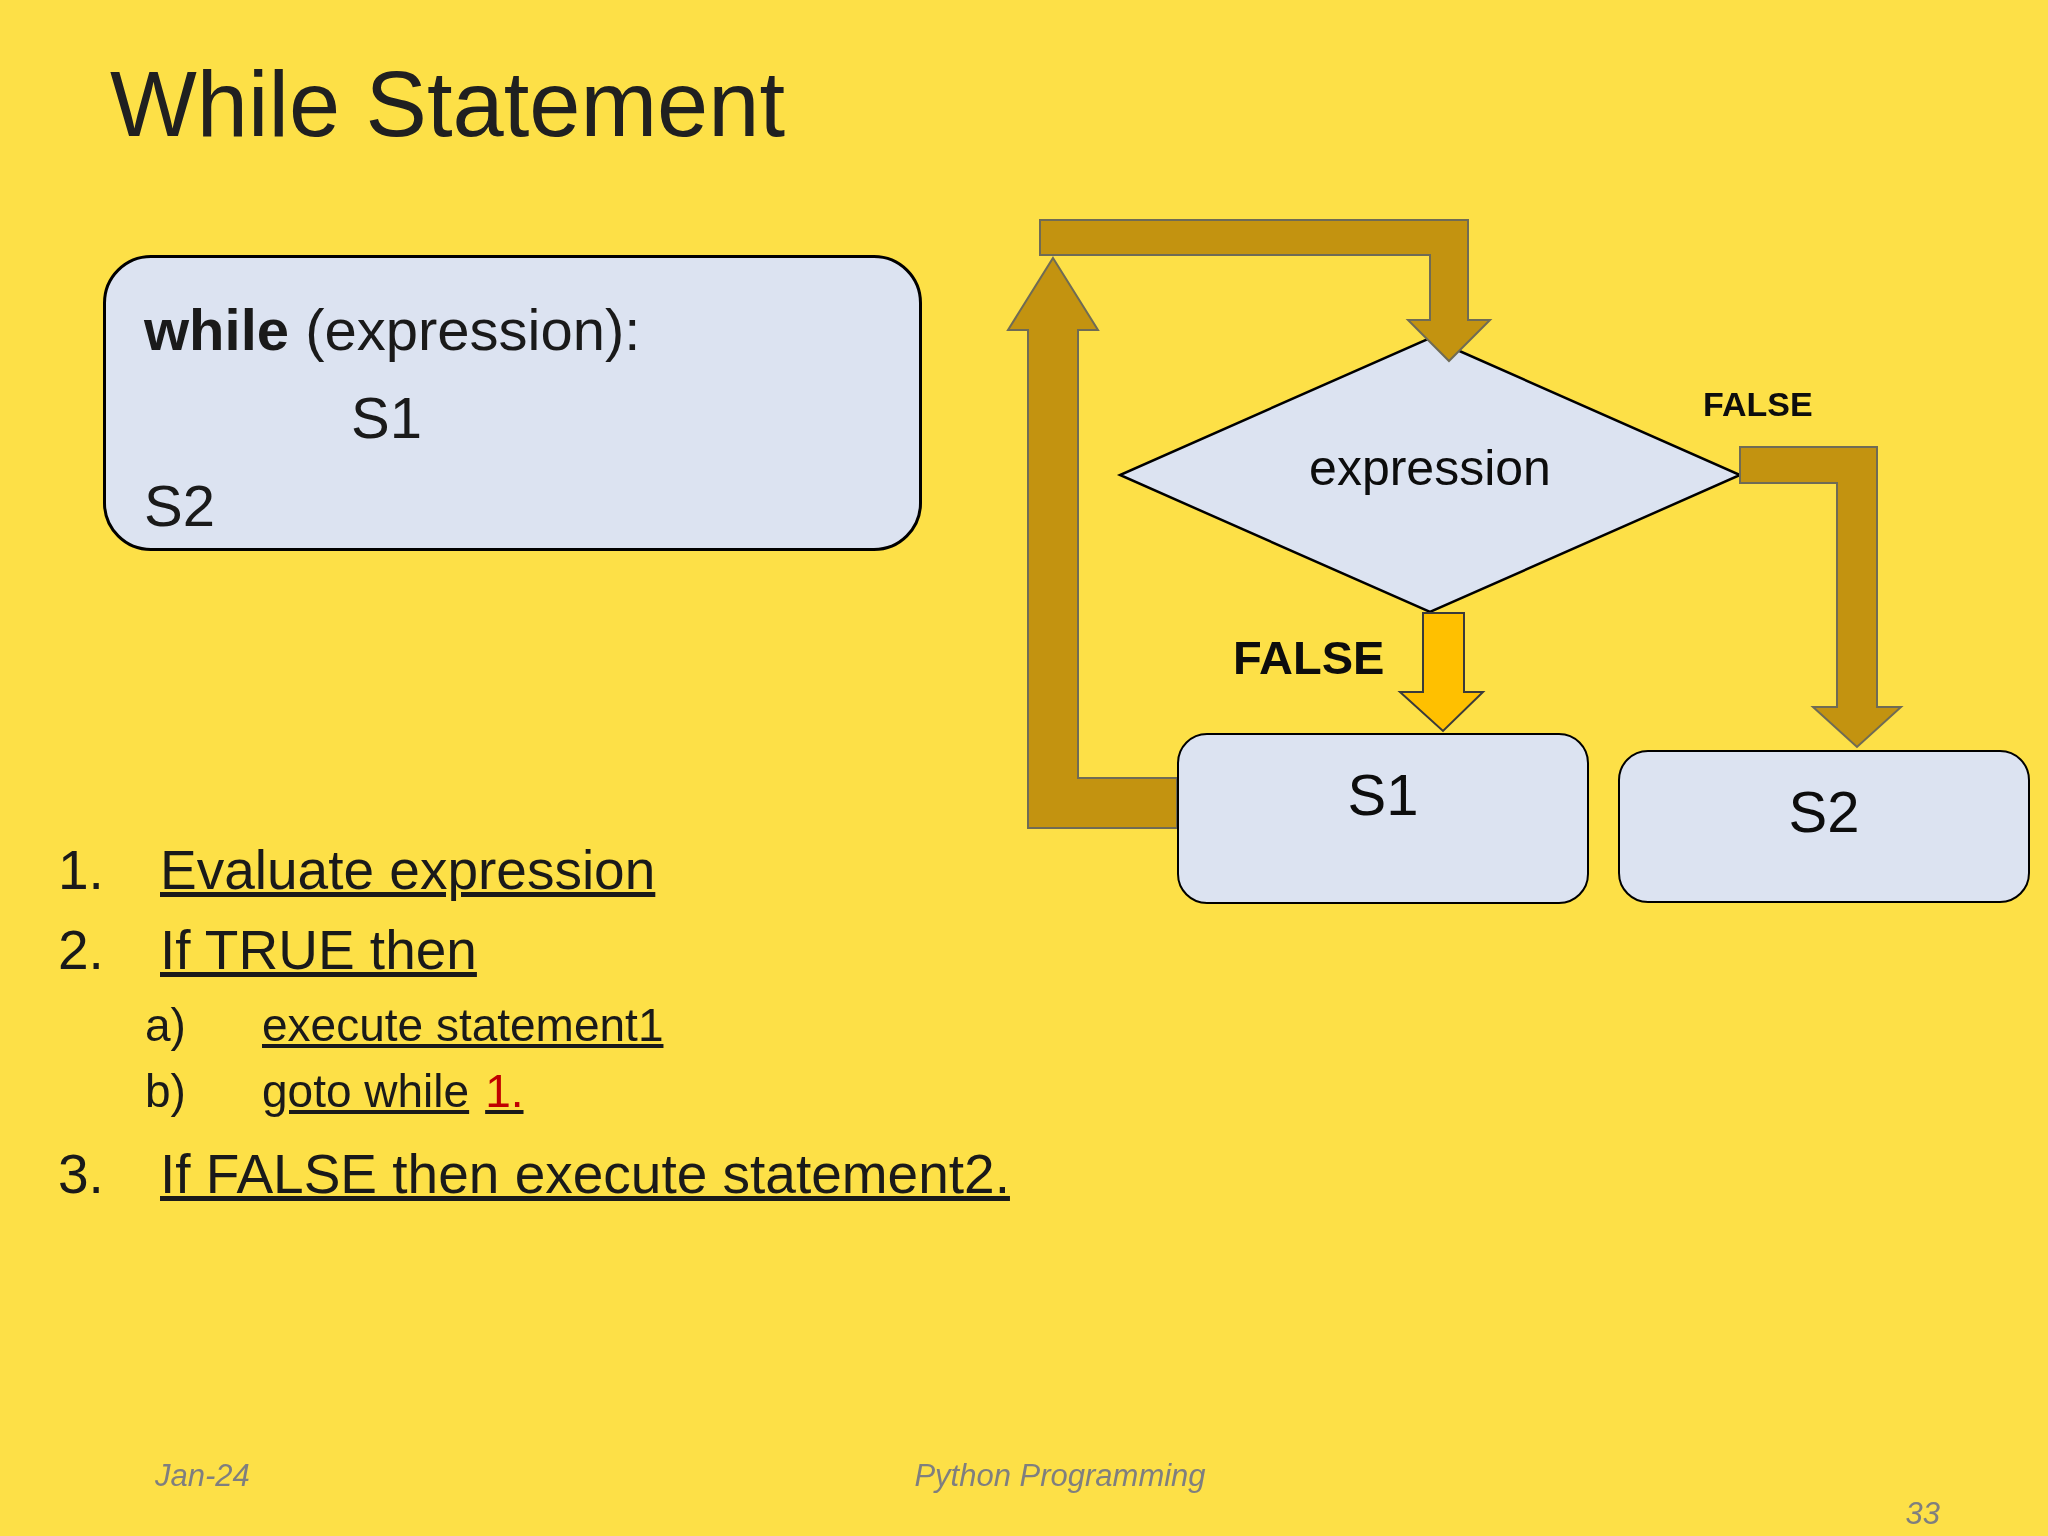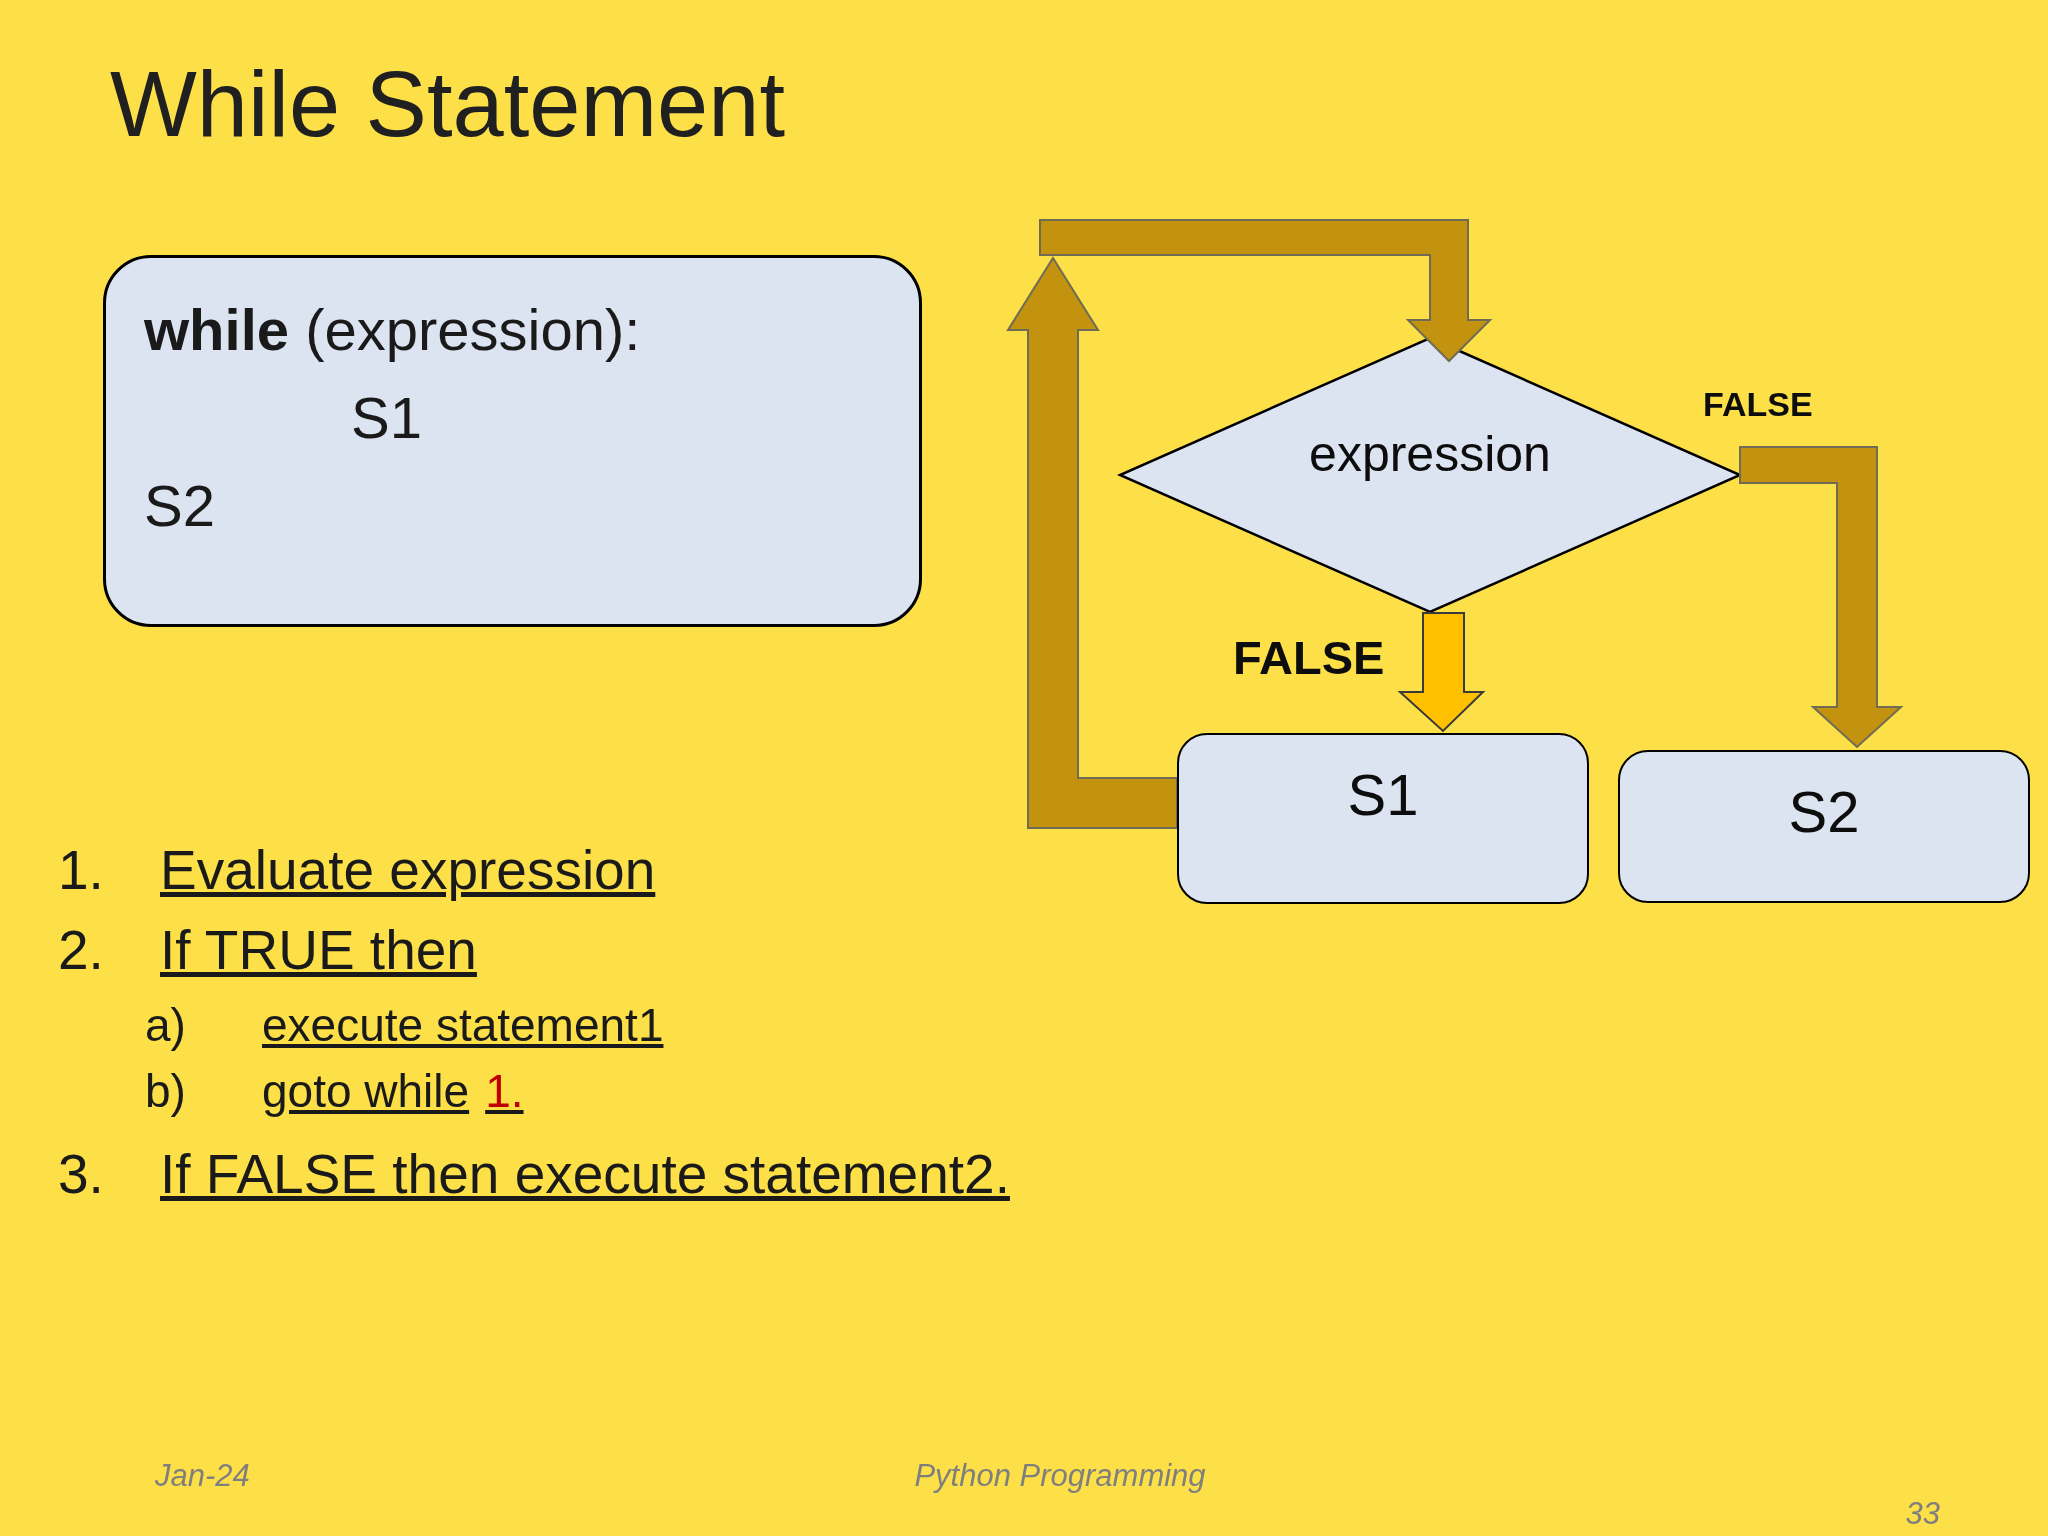--- a/index.html
+++ b/index.html
@@ -13,39 +13,39 @@
 
   
   #title {
     left: 110px; top: 52px;
     font-size: 92px; font-weight: 300; letter-spacing: 0px;
     color: #202020; white-space: nowrap;
   }
 
   
   #code-box {
-    left: 103px; top: 255px; width: 819px; height: 372px;
+    left: 103px; top: 255px; width: 819px; height: 296px;
     background: #dce3f1; border: 3px solid #000000; border-radius: 48px;
     box-sizing: border-box; padding: 28px 0 0 38px;
     font-size: 58px; line-height: 88px; white-space: nowrap;
   }
   #code-box .kw { font-weight: bold; }
   #code-line-2 { margin-left: 207px; }
 
   
   #flow-svg { left: 0; top: 0; width: 2048px; height: 1536px; z-index: 1; pointer-events: none; }
   .shape-poly { stroke: #000000; stroke-width: 2.5; }
   .dark-arrow { stroke: #6f6b55; stroke-width: 2; }
   .bright-arrow { stroke: #3a3a3a; stroke-width: 2; }
 
   .flow-label { z-index: 2; font-weight: bold; color: #0d0d0d; white-space: nowrap; }
   #true-label  { left: 1233px; top: 630px; font-size: 47px; }
   #false-label { left: 1703px; top: 385px; font-size: 34px; }
   #diamond-label {
-    left: 1120px; top: 425px; width: 620px; text-align: center;
+    left: 1120px; top: 439px; width: 620px; text-align: center;
     font-size: 50px; z-index: 2; color: #0d0d0d;
   }
 
   .flow-box {
     z-index: 2; background: #dce3f1; border: 2.5px solid #000000; border-radius: 30px;
     box-sizing: border-box; display: flex; justify-content: center; align-items: flex-start;
     font-size: 58px; color: #0d0d0d;
   }
   #s1-box { left: 1177px; top: 733px; width: 412px; height: 171px; padding-top: 26px; }
   #s2-box { left: 1618px; top: 750px; width: 412px; height: 153px; padding-top: 26px; }

